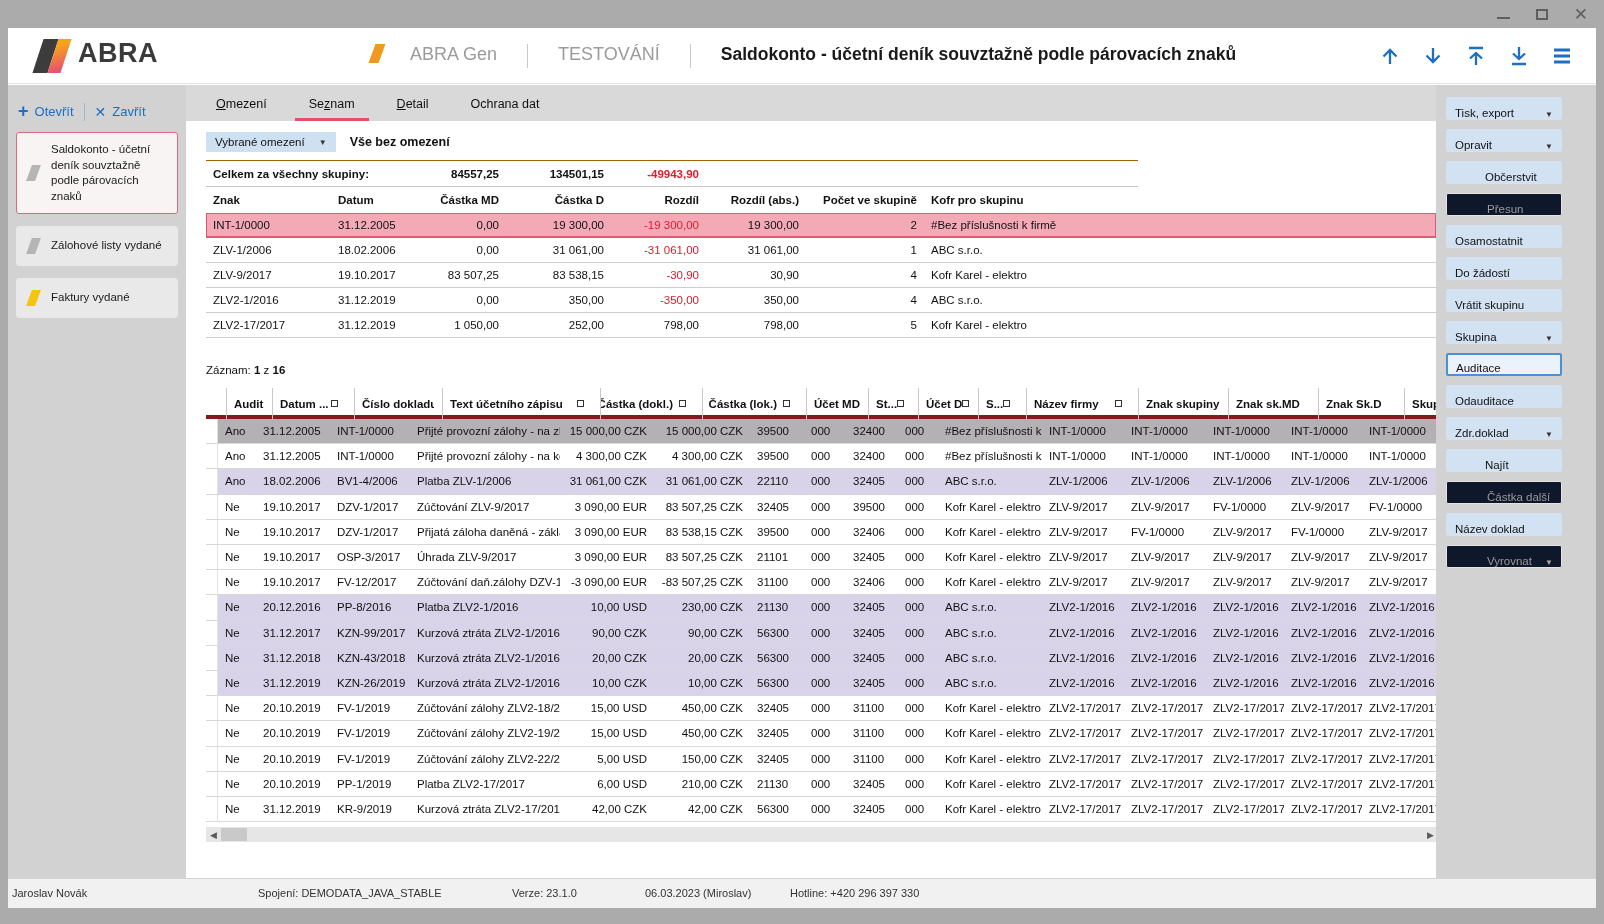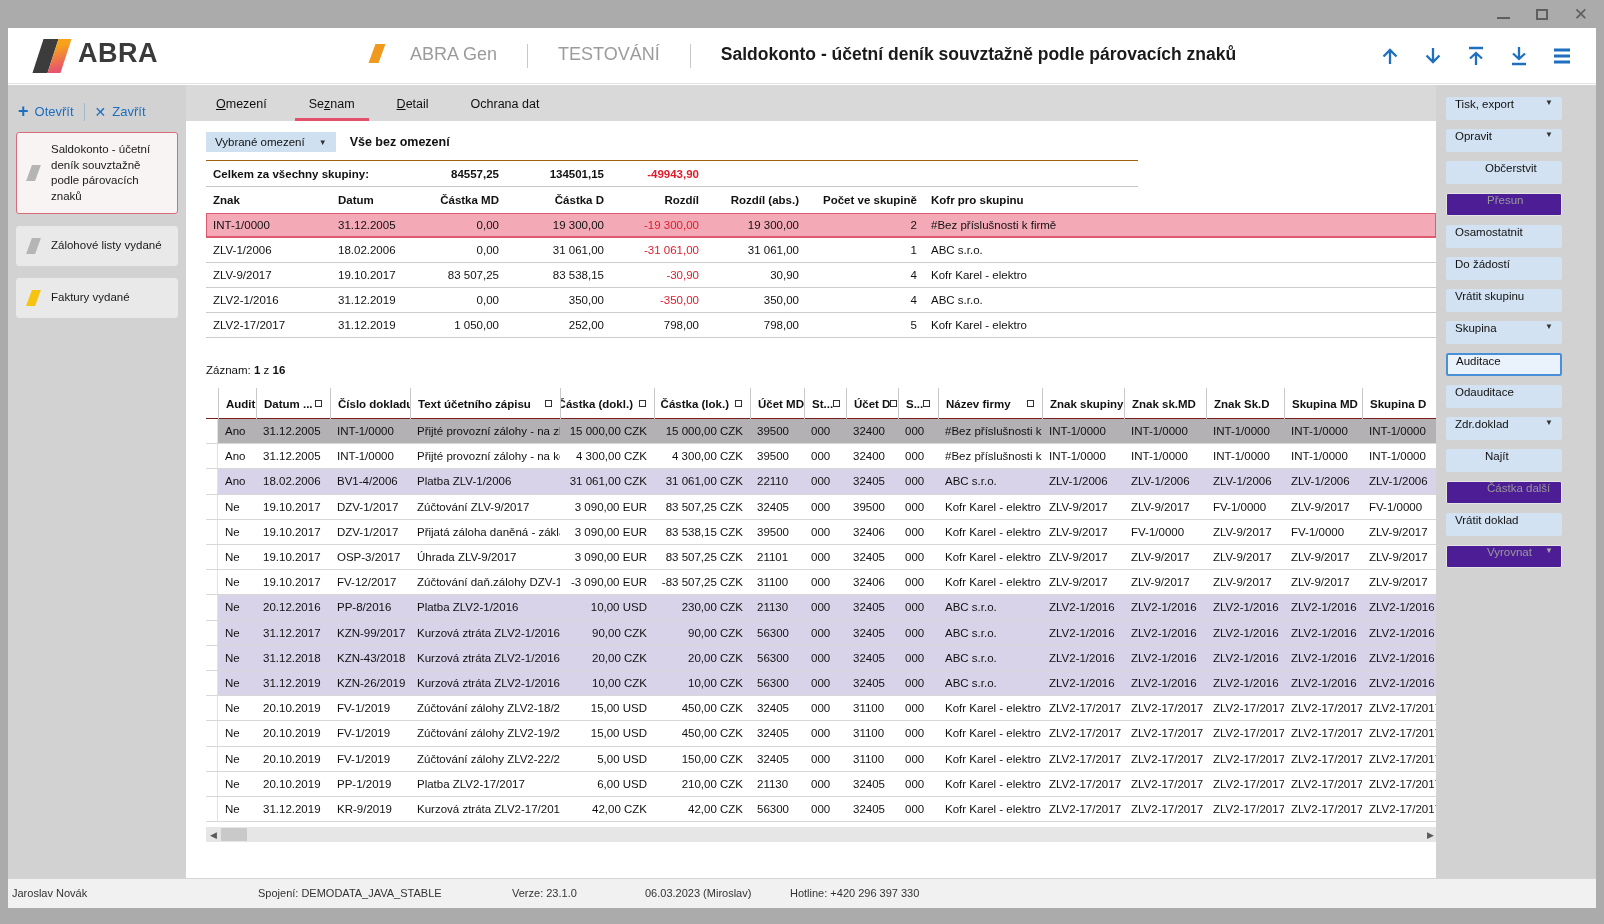--- a/index.html
+++ b/index.html
@@ -65,21 +65,21 @@
   .cell.neg{color:#e01b2a;}
   .ghead .cell{font-weight:bold;line-height:26px;}
   .grow{display:grid;grid-template-columns:125px 80px 95px 105px 95px 100px 118px 1fr;
     border-bottom:1px solid #cccccc;cursor:default;}
   .grow .cell{line-height:24px;}
   .grow.sel{background:#f3aab6;box-shadow:inset 0 0 0 1px #dd5a70;border-bottom-color:#dd5a70;}
   .record{margin:26px 0 12px 0;font-size:11.5px;color:#111;}
   .record b{font-weight:bold;}
   
   .jgrid{display:grid;grid-template-columns:12px 38px 74px 80px 150px 94px 96px 54px 42px 52px 40px 104px 82px 82px 78px 78px 1fr;width:1240px;}
-  .jhead{border-bottom:1px solid #7f1d1d;height:31px;align-items:center;}
+  .jhead{border-bottom:4px solid #7f1d1d;height:31px;align-items:center;gap:8px;}
   .jhead .cell{font-weight:bold;display:flex;align-items:center;height:31px;line-height:normal;}
   .jhead .cell + .cell{border-left:1px solid #c9c9c9;}
   .jhead .cell.r{justify-content:flex-end;}
   .fbox{display:inline-block;width:7px;height:7px;border:1px solid #333;margin-left:auto;margin-right:1px;flex:0 0 auto;}
   .jhead .cell.r .fbox{margin-left:6px;}
   .jrow{display:grid;grid-template-columns:12px 38px 74px 80px 150px 94px 96px 54px 42px 52px 40px 104px 82px 82px 78px 78px 1fr;
     border-bottom:1px solid #d8d8d8;cursor:default;}
   .jrow .cell{line-height:24.2px;}
   .jrow .marker{background:#fff;border-right:1px solid #e2e2e2;padding:0;}
   .jrow.sel .cell{background:#b3b1b3;}
@@ -87,23 +87,23 @@
   .jrow.sel .marker,.jrow.alt .marker{background:#fff;}
   
   .hscroll{width:1232px;height:15px;background:#e6e6e6;margin-top:5px;position:relative;display:flex;align-items:center;}
   .sc-btn{width:15px;height:15px;display:flex;align-items:center;justify-content:center;
     font-size:9px;color:#5a5a5a;cursor:pointer;flex:0 0 auto;}
   .sc-thumb{width:26px;height:13px;background:#c9c9c9;cursor:pointer;flex:0 0 auto;}
   .sc-spacer{flex:1;}
   
   .right{position:absolute;right:0;top:0;bottom:0;width:160px;padding:12px 0 0 10px;}
   .abtn{width:116px;height:23px;background:#d2e2f2;border:1px solid #d2e2f2;border-radius:2px;margin-bottom:9px;
-    display:flex;align-items:flex-start;font-size:11.5px;color:#111;padding:0 8px;cursor:pointer;white-space:nowrap;}
+    display:flex;align-items:flex-end;font-size:11.5px;color:#111;padding:0 8px;cursor:pointer;white-space:nowrap;}
   .abtn .aarrow{margin-left:auto;font-size:8px;color:#333;}
-  .abtn.disabled{background:#4c1d95;border-color:#e4e4e4;color:#9a9a9a;cursor:default;padding-left:40px;}
+  .abtn.disabled{background:#0f172a;border-color:#e4e4e4;color:#9a9a9a;cursor:default;padding-left:40px;}
   .abtn.disabled .aarrow{color:#a8a8a8;}
   .abtn.focused{background:#eaf2fb;border:2px solid #4a90d9;}
   .abtn.gap{padding-left:38px;}
   
   .statusbar{position:absolute;left:0;right:0;bottom:0;height:30px;background:#f1f1f1;border-top:1px solid #d5d5d5;
     font-size:11px;color:#333;padding-left:24px;}
   .statusbar span{position:absolute;top:8px;white-space:nowrap;}
   .sb0{left:4px;}.sb1{left:250px;}.sb2{left:504px;}.sb3{left:637px;}.sb4{left:782px;}
 </style>
 </head>
@@ -700,21 +700,21 @@
           <span>Zdr.doklad</span>
           <span class="aarrow">▼</span>
         </div>
         <div class="abtn gap">
           <span>Najít</span>
         </div>
         <div class="abtn disabled">
           <span>Částka další</span>
         </div>
         <div class="abtn">
-          <span>Vrátit doklad</span>
+          <span>Název doklad</span>
         </div>
         <div class="abtn disabled">
           <span>Vyrovnat</span>
           <span class="aarrow">▼</span>
         </div>
       </div>
 
   </div>
 
   <div class="statusbar" id="statusbar">

